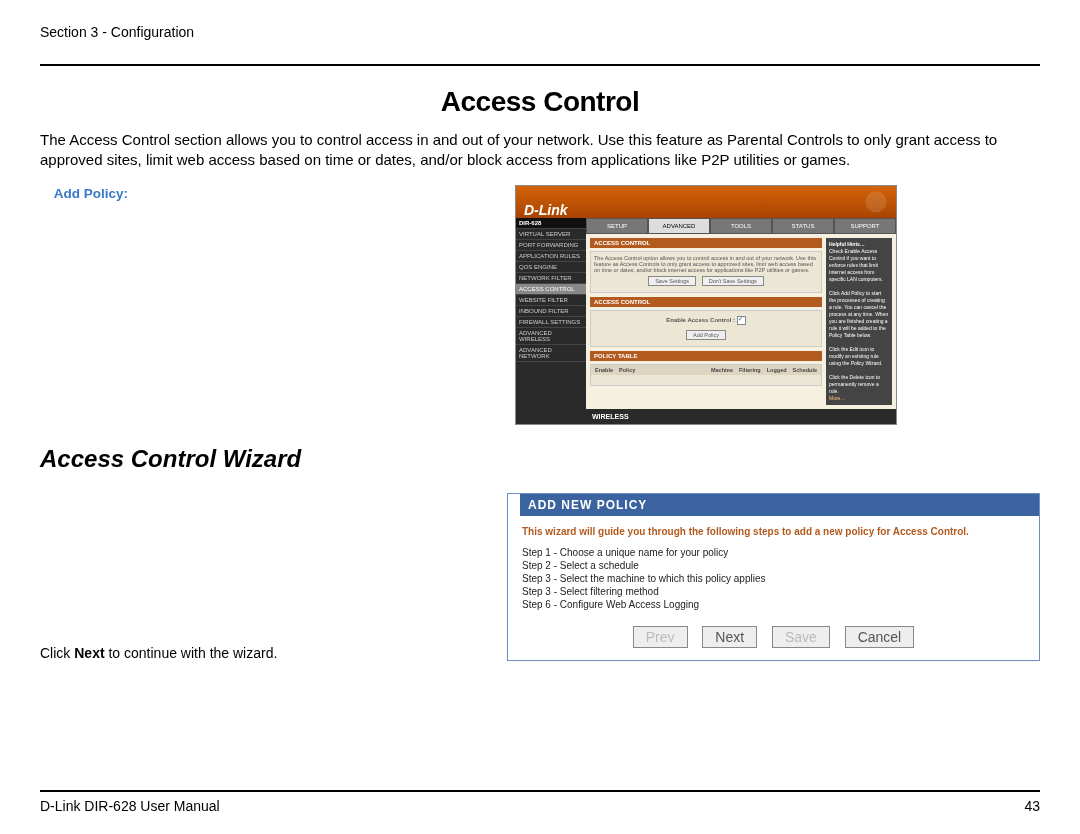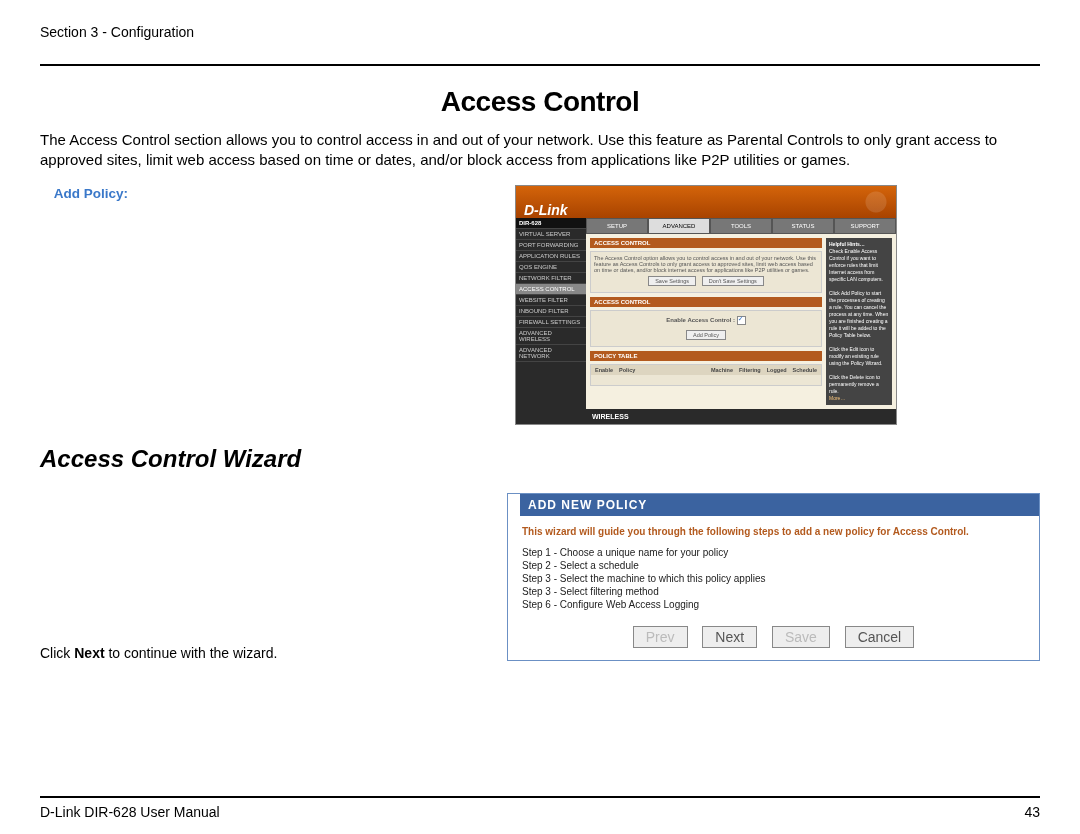--- a/index.html
+++ b/index.html
@@ -121,21 +121,21 @@
   .ss2-intro{color:#b35a1e;font-weight:bold;margin-bottom:10px;}
   .ss2-step{margin:2px 0;color:#222;}
   .ss2-btns{text-align:center;margin-top:16px;}
   .ss2-btn{
     display:inline-block;border:1px solid #888;background:#eee;color:#555;
     font-size:14px;padding:2px 12px;margin:0 6px;
   }
   .ss2-btn.disabled{color:#bbb;}
   .page-footer{
     position:absolute;
-    left:40px;right:40px;bottom:14px;
+    left:40px;right:40px;bottom:20px;
     border-top:2px solid #000;
     padding-top:6px;
     font-size:14px;
     display:flex;justify-content:space-between;
   }
 </style>
 </head>
 <body>
 
 <div class="header-line">Section 3 - Configuration</div>

